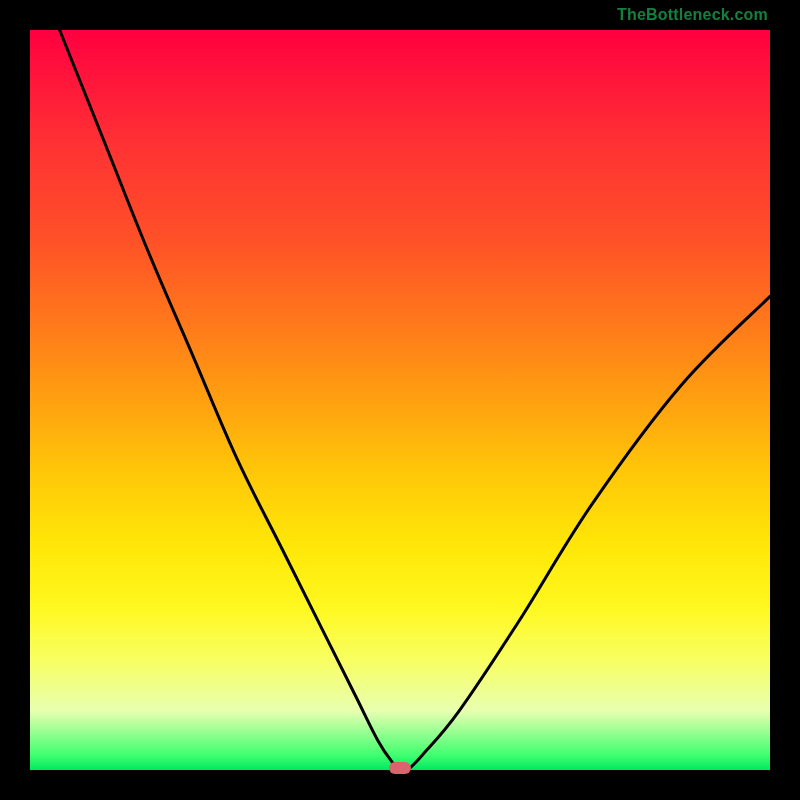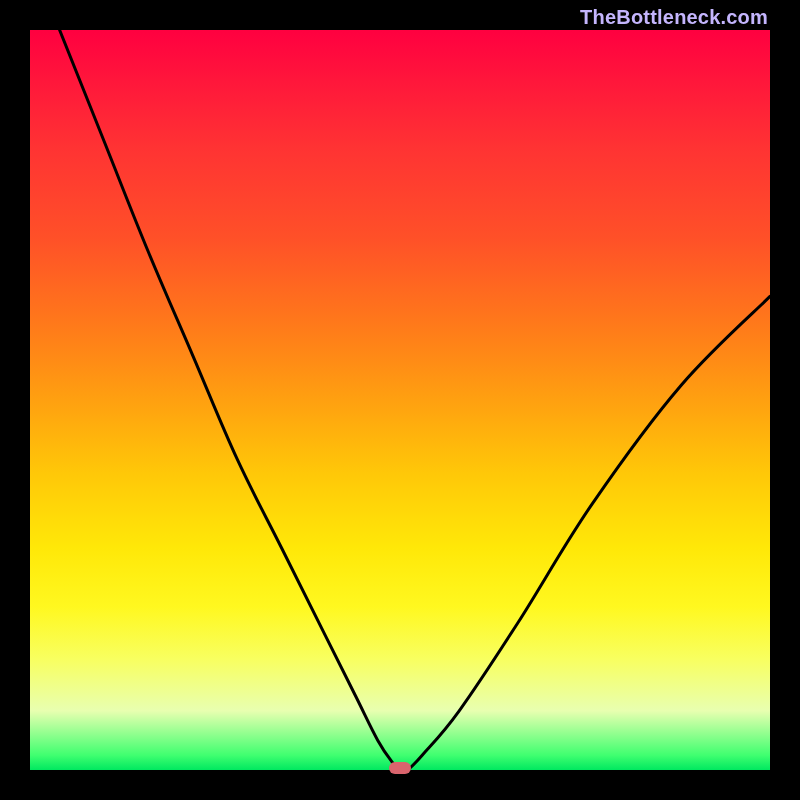--- a/index.html
+++ b/index.html
@@ -38,23 +38,23 @@
       #e8ffb0 92%,
       #40ff70 98%,
       #00e860 100%
     );
   }
   .watermark {
     position: absolute;
     top: 6px;
     right: 32px;
     font-family: Arial, Helvetica, sans-serif;
-    font-size: 20px;
+    font-size: 16px;
     font-weight: 600;
-    color: #c4b5fd;
+    color: #15803d;
     letter-spacing: 0.2px;
   }
   svg.curve {
     position: absolute;
     top: 0;
     left: 0;
     width: 740px;
     height: 740px;
   }
   .curve path {

